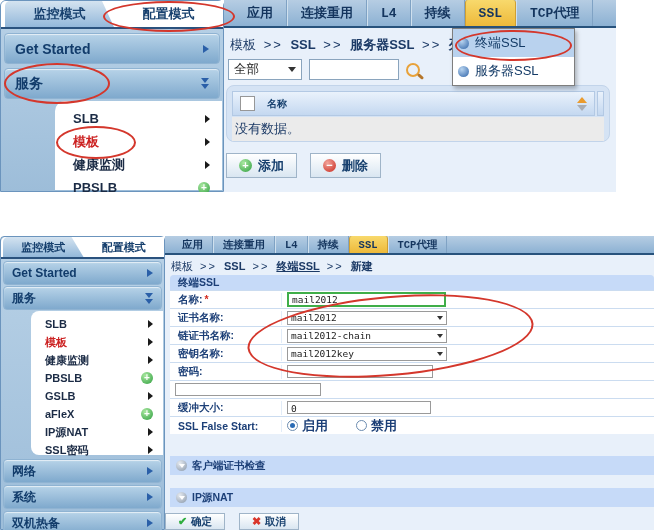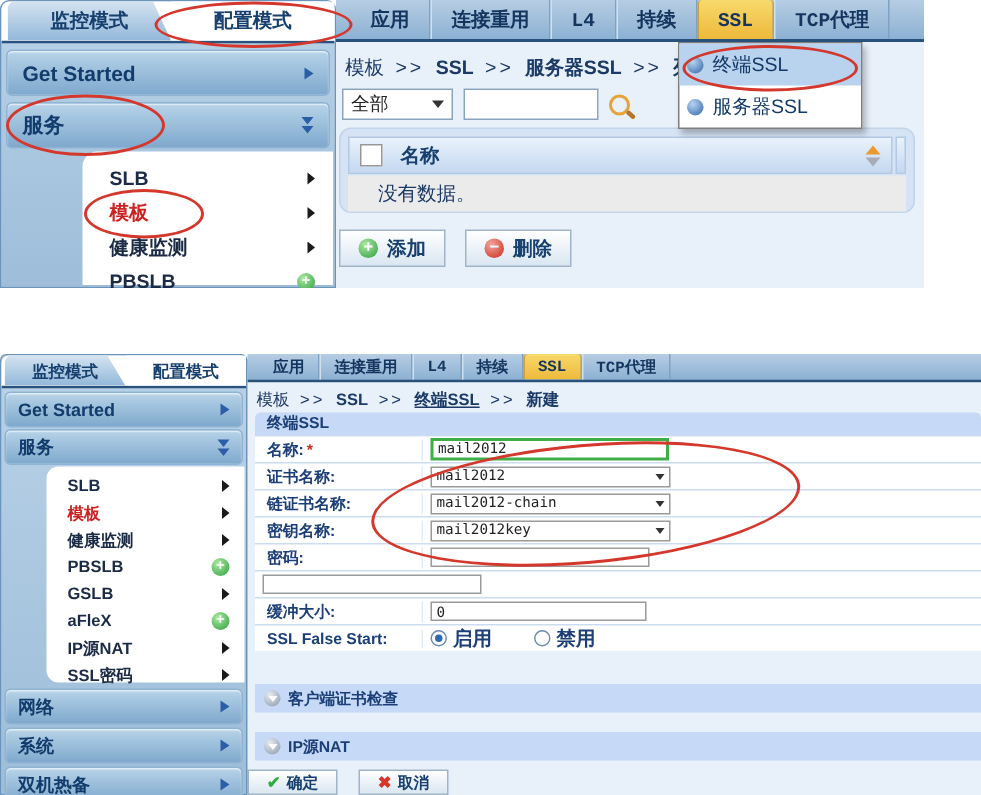--- a/index.html
+++ b/index.html
@@ -57,25 +57,25 @@
   .fselect{width:74px;height:21px;background:#fff;border:1px solid #8aa4bd;display:flex;align-items:center;padding:0 5px;font-size:12.5px;color:#222;box-sizing:border-box;}
   .sarr{margin-left:auto;width:0;height:0;border-top:5px solid #333;border-left:4px solid transparent;border-right:4px solid transparent;}
   .finput{width:90px;height:21px;margin-left:7px;background:#fff;border:1px solid #8aa4bd;box-sizing:border-box;}
   .mag{margin-left:7px;width:10px;height:10px;border:2px solid #e8a23a;border-radius:50%;position:relative;}
   .mag::after{content:"";position:absolute;width:7px;height:3px;background:#b5762a;right:-6px;bottom:-3px;transform:rotate(40deg);border-radius:2px;}
   .tblbox{position:absolute;left:2px;top:57px;width:384px;height:57px;background:#d5e3f4;border:1px solid #c2d4ea;border-radius:8px;padding:5px 5px 0 5px;box-sizing:border-box;}
   .theadrow{display:flex;gap:2px;height:25px;}
   .thmain{flex:1;background:linear-gradient(180deg,#eaf2fc,#c4d8f0);border:1px solid #b3c9e4;display:flex;align-items:center;padding:0 7px;box-sizing:border-box;}
   .thsliver{width:7px;background:linear-gradient(180deg,#eaf2fc,#c4d8f0);border:1px solid #b3c9e4;box-sizing:border-box;}
   .cbx{width:13px;height:13px;background:#fff;border:1px solid #979797;margin-right:12px;}
-  .thname{font-size:13px;font-weight:bold;color:#17406e;}
+  .thname{font-size:10px;font-weight:bold;color:#17406e;}
   .sorts{margin-left:auto;display:flex;flex-direction:column;gap:2px;align-items:center;}
   .sorts .up{width:0;height:0;border-bottom:6px solid #ea9b2d;border-left:5px solid transparent;border-right:5px solid transparent;}
   .sorts .dn{width:0;height:0;border-top:6px solid #a8adb5;border-left:5px solid transparent;border-right:5px solid transparent;}
-  .trow{margin-top:1px;height:24px;background:#ebebeb;line-height:24px;padding-left:20px;font-size:13px;color:#1c3a66;}
+  .trow{margin-top:1px;height:24px;background:#ebebeb;line-height:24px;padding-left:3px;font-size:13px;color:#1c3a66;}
   .btnrowT{position:absolute;left:2px;top:125px;display:flex;gap:13px;}
   .btn{height:23px;background:linear-gradient(180deg,#ffffff,#d9e6f1);border:1px solid #9fb4c8;display:inline-flex;align-items:center;justify-content:center;gap:6px;font-size:13px;font-weight:bold;color:#17406e;padding:0 12px;}
   .ic-plus,.ic-minus{width:13px;height:13px;border-radius:50%;color:#fff;font-size:11px;font-weight:bold;line-height:13px;text-align:center;}
   .ic-plus{background:radial-gradient(circle at 35% 30%,#a9e8a0,#2f9e3f);}
   .ic-minus{background:radial-gradient(circle at 35% 30%,#f2a49b,#c9281c);}
   .dd{position:absolute;left:452px;top:28px;width:121px;background:#fff;border:1px solid #7e7e7e;box-shadow:2px 3px 4px rgba(0,0,0,.25);}
   .dditem{height:28px;display:flex;align-items:center;gap:6px;padding-left:5px;font-size:13px;color:#133a66;}
   .dditem.hl{background:#b9d2ee;}
   .sphere{width:11px;height:11px;border-radius:50%;background:radial-gradient(circle at 35% 30%,#b8d4f0,#2f64a8);flex:none;}
 

